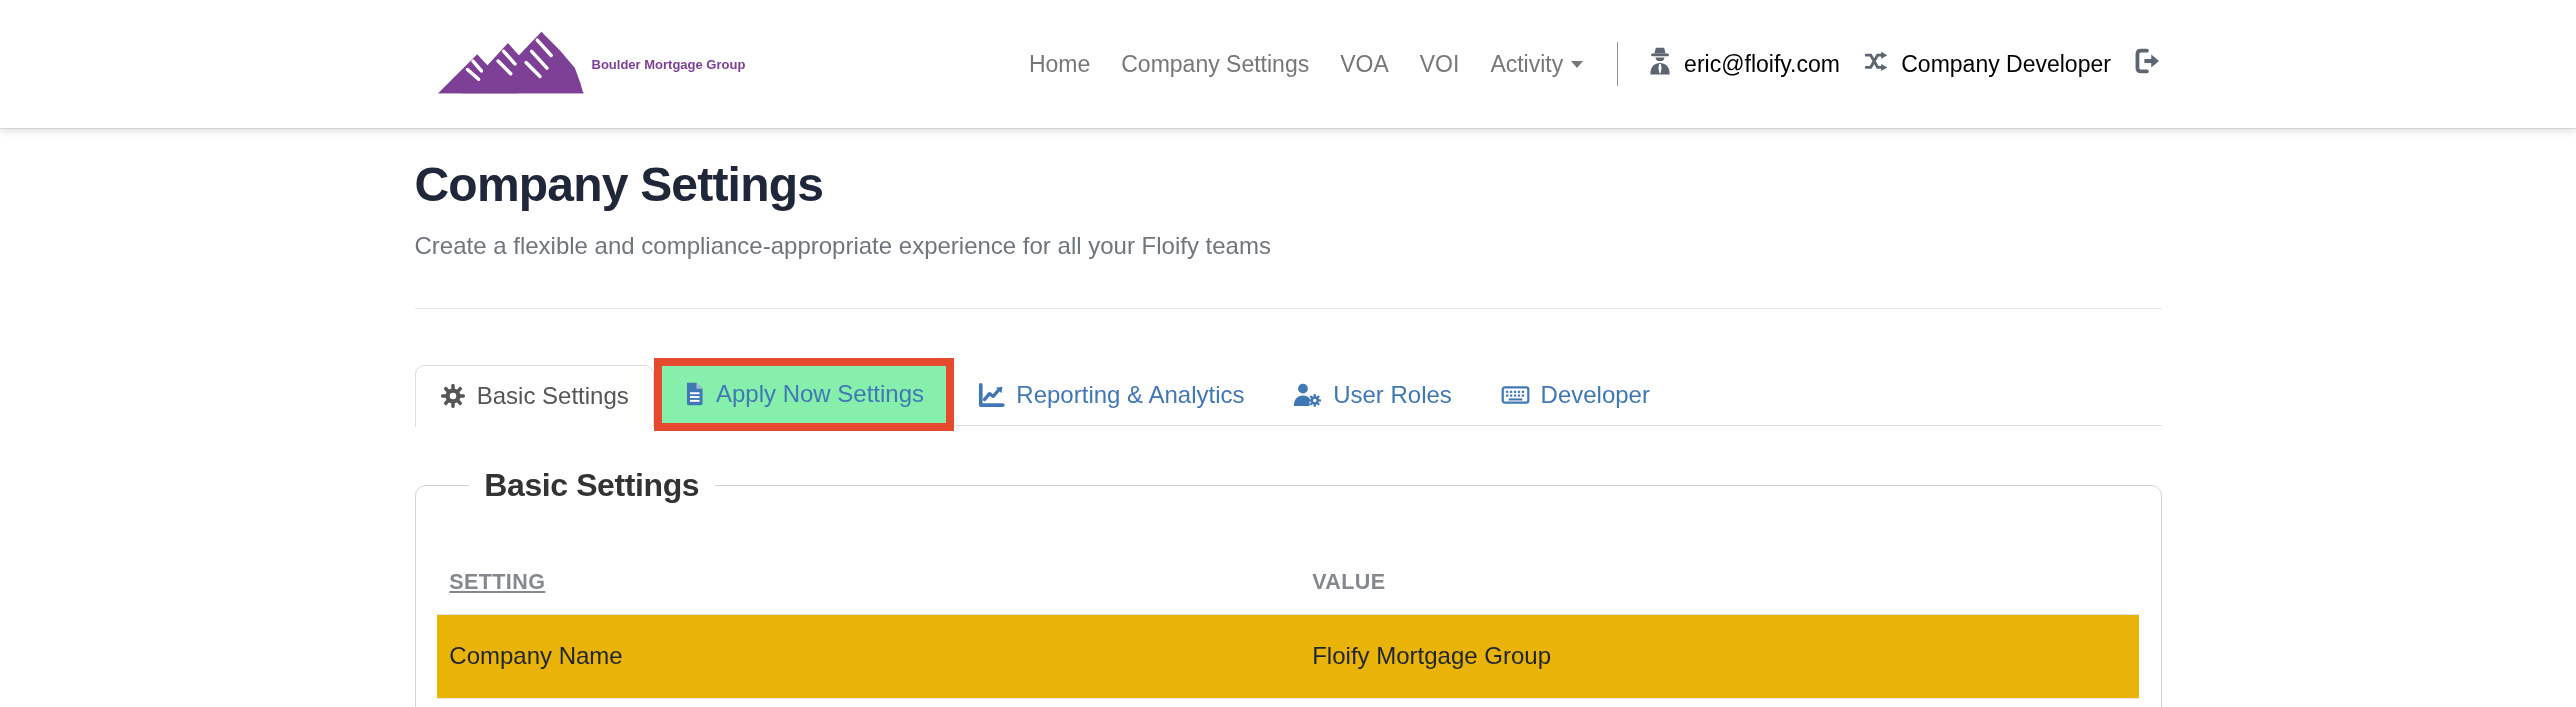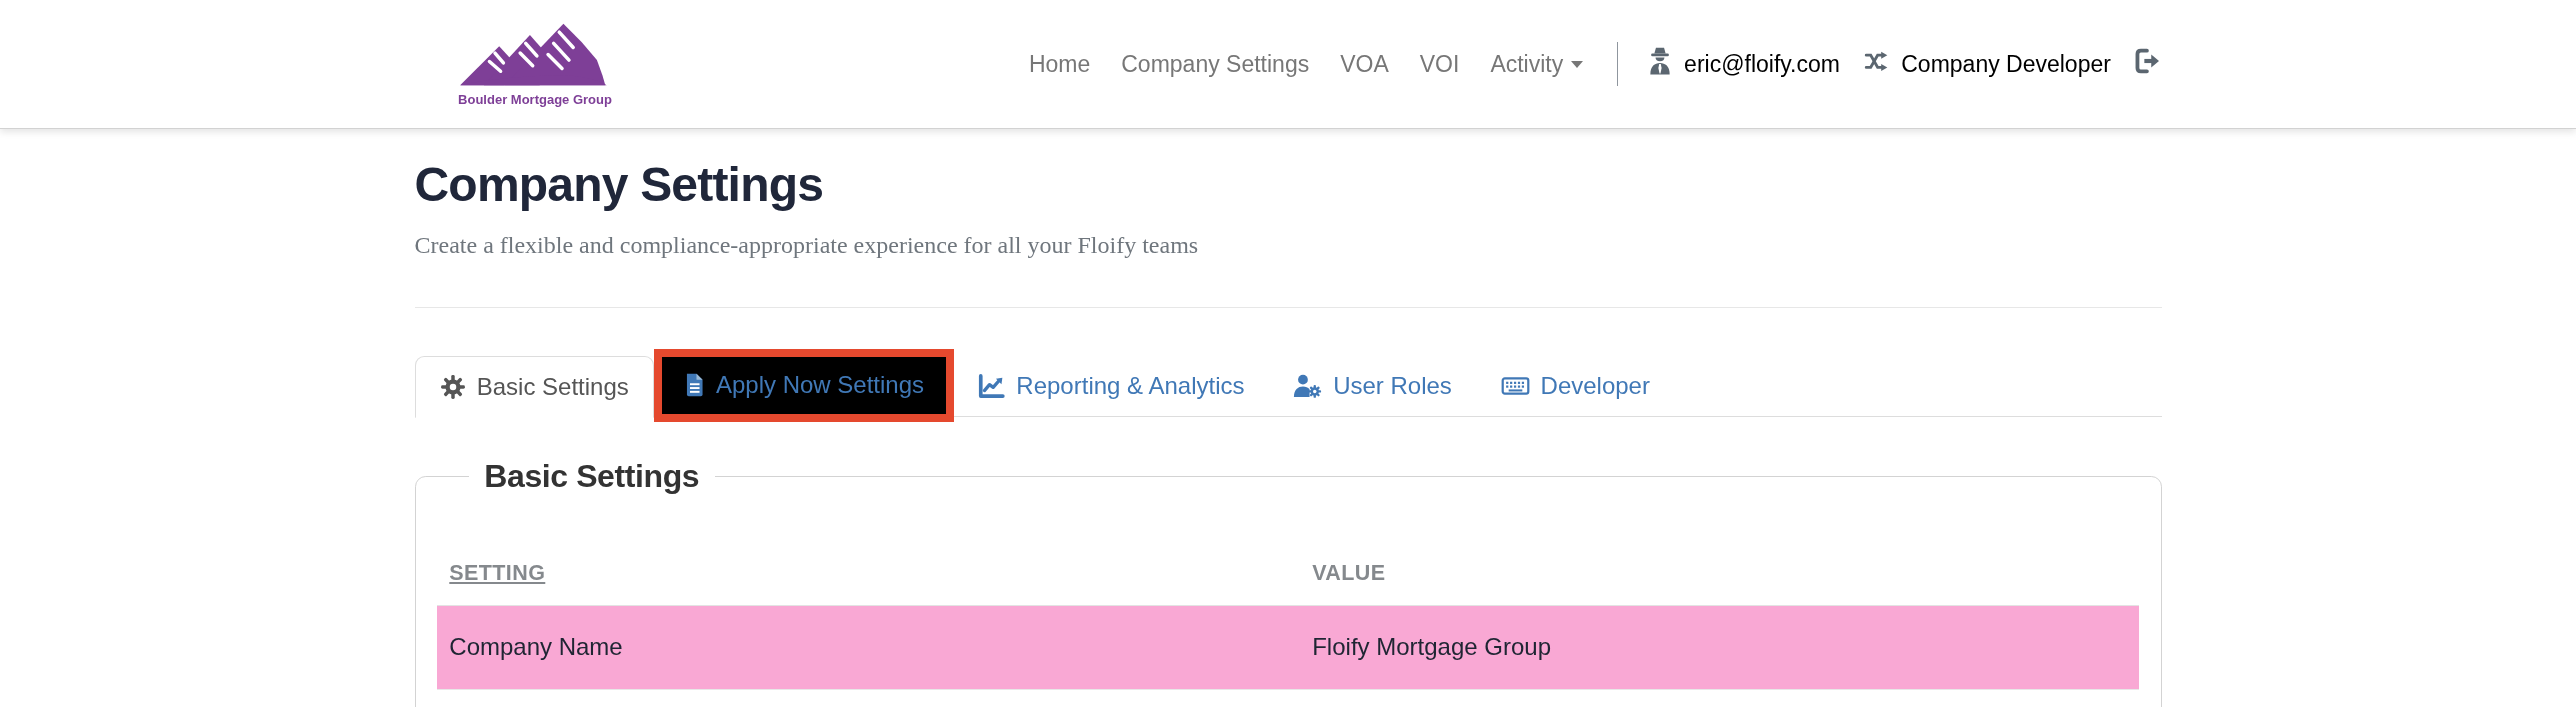--- a/index.html
+++ b/index.html
@@ -9,69 +9,69 @@
   .container { width: 1747px; margin: 0 auto; }
 
   
   .navbar {
     width: 100%; height: 129px; background: #fff;
     border-bottom: 0.8px solid #d2d2d2;
     box-shadow: 0 3.8px 6.9px rgba(0,0,0,0.10);
     position: relative; z-index: 5;
   }
   .navbar-inner { display: flex; align-items: center; height: 100%; }
-  .logo { margin-left: 38px; display: flex; flex-direction: column; align-items: center; width: 165px; cursor: pointer; }
+  .logo { margin-left: 20px; display: flex; align-items: center; width: 165px; cursor: pointer; }
   .logo-caption { font-size: 13px; font-weight: bold; color: #7e3f97; margin-top: 1.5px; letter-spacing: 0; white-space: nowrap; }
 
   .nav-links { margin-left: auto; display: flex; gap: 31px; }
   .nav-link { font-size: 23px; color: #777777; text-decoration: none; cursor: pointer; white-space: nowrap; display: inline-flex; align-items: center; }
   .caret { display: inline-block; width: 0; height: 0; margin-left: 7.7px;
            border-left: 6.9px solid transparent; border-right: 6.9px solid transparent; border-top: 7.7px solid #777; }
 
   .nav-divider { width: 1.5px; height: 44px; background: #8f969e; margin: 0 29px 0 34px; }
 
   .nav-right { display: flex; align-items: center; gap: 23px; margin-right: 0; }
   .nav-right-item { display: inline-flex; align-items: center; gap: 10.7px; font-size: 23px; color: #000000; text-decoration: none; cursor: pointer; white-space: nowrap; }
 
   
   .page-title { margin-top: 27.6px; font-size: 48px; font-weight: 700; color: #20273a; letter-spacing: -0.8px; }
-  .page-subtitle { margin-top: 20px; font-size: 24px; color: #6f767d; font-family: Liberation Serif, serif; }
+  .page-subtitle { margin-top: 20px; font-size: 24px; color: #6f767d; }
   .rule { border: 0; border-top: 1.5px solid #e7e7e7; margin-top: 48px; }
 
   
   .tabbar { display: flex; align-items: flex-end; border-bottom: 1.5px solid #ddd; margin-top: 41px; }
   .tab { display: inline-flex; align-items: center; gap: 10.7px; padding: 16px 24.5px;
          font-size: 24px; color: #4078b6; text-decoration: none; cursor: pointer; white-space: nowrap; }
   .tab.active {
     color: #555555; background: #fff;
     border: 1.5px solid #ddd; border-bottom: 1.5px solid #fff;
     border-radius: 9.2px 9.2px 0 0; margin-bottom: -1.5px;
   }
-  .red-box { border: 8.4px solid #e5492e; margin-bottom: -5.4px; display: inline-flex; background: #000000; }
+  .red-box { border: 8.4px solid #e5492e; margin-bottom: -5.4px; display: inline-flex; background: #86efac; margin-top: 8px; }
   .red-box .tab { padding: 14.6px 21.5px; }
   .tab-icon { display: inline-flex; align-items: center; }
 
   
   .panel {
     margin-top: 41px; border: 1.5px solid #d3d3d3; border-radius: 10.7px;
     padding: 23px 21.5px 61px; min-height: 306px;
   }
   .panel legend { font-size: 32px; font-weight: 700; color: #333; letter-spacing: -0.4px;
                   padding: 0 15.3px; margin-left: 32px; }
   .settings-table { width: 100%; border-collapse: collapse; margin-top: 27.6px; }
   .settings-table th {
     text-align: left; font-size: 21.5px; font-weight: 700; color: #85898d;
     letter-spacing: 0.4px; padding: 15.3px 12.3px 18.4px;
     border-bottom: 1.5px solid #e3e3e3; text-transform: uppercase;
   }
   .settings-table th.col-setting { width: 50.7%; text-decoration: underline; }
   .settings-table td {
     font-size: 24px; color: #1f2533; padding: 27.6px 12.3px; border-top: 0.8px solid #e8e8e8;
   }
-  .settings-table tr.striped td { background: #f9a8d4; }
+  .settings-table tr.striped td { background: #eab308; }
 </style>
 </head>
 <body>
 
 <header class="navbar">
   <div class="container navbar-inner">
 
     <a class="logo">
       <span>
         <svg width="157" height="67" viewBox="0 0 220 96">

